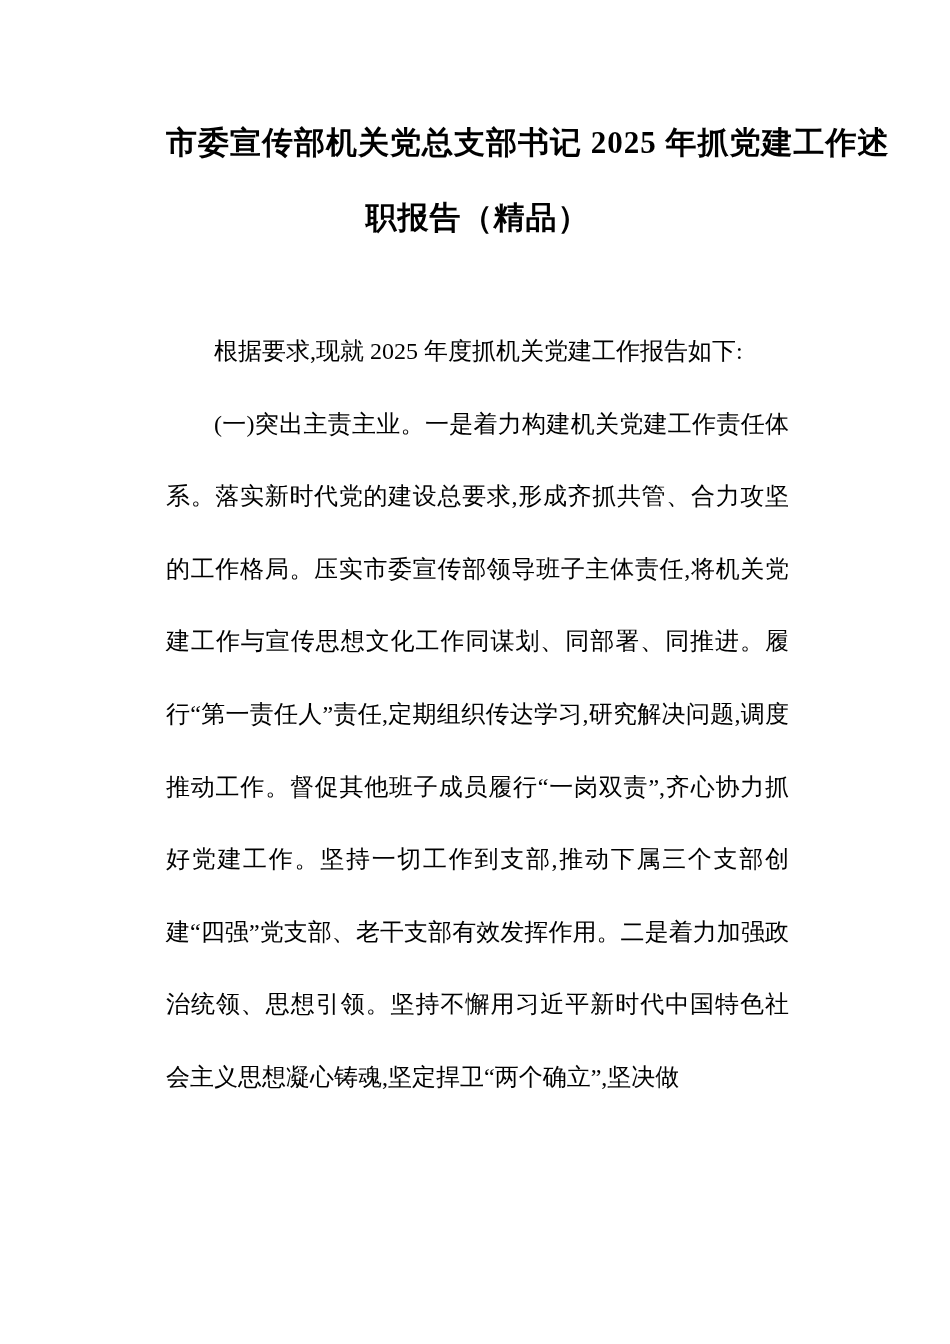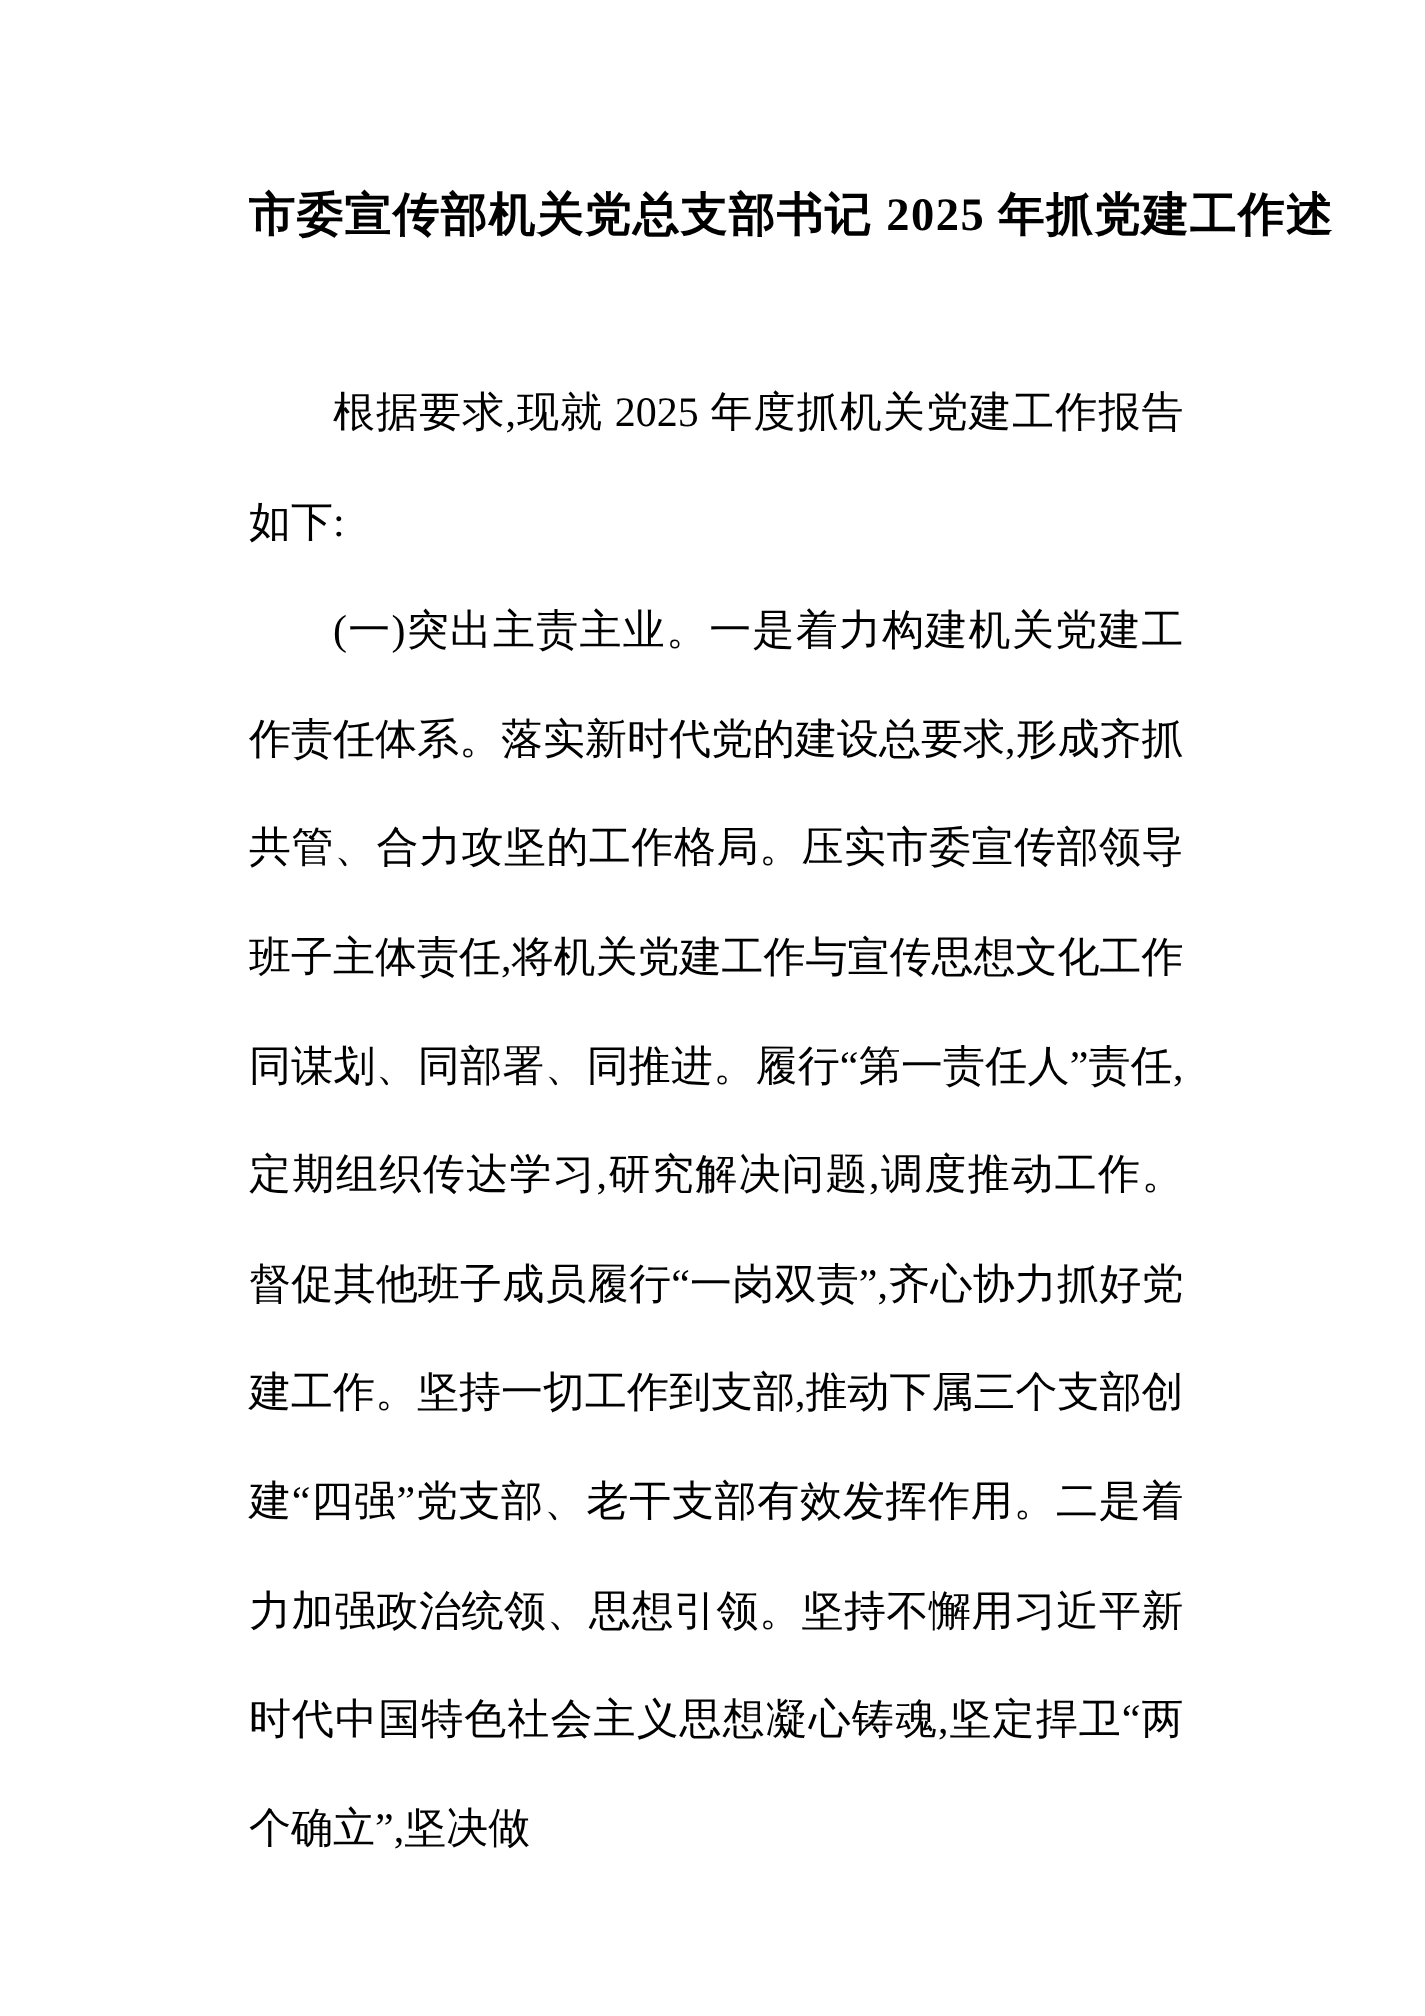--- a/index.html
+++ b/index.html
@@ -27,37 +27,38 @@
     text-align: center;
     letter-spacing: 1px;
     color: #000000;
   }
   .doc-title .title-line {
     display: block;
     white-space: nowrap;
   }
   .doc-body {
     margin-top: 60px;
-    font-size: 28px;
+    font-size: 24px;
     line-height: 72.6px;
     color: #000000;
   }
   .para {
     margin: 0;
     text-indent: 2em;
     text-align: justify;
     text-justify: inter-ideograph;
     word-break: break-all;
   }
 </style>
 </head>
 <body>
 
 <div class="page">
   <h1 class="doc-title">
     <span class="title-line">市委宣传部机关党总支部书记 2025 年抓党建工作述</span>
+    <span class="title-line">职报告（精品）</span>
   </h1>
 
   <div class="doc-body">
     <p class="para">根据要求,现就 2025 年度抓机关党建工作报告如下:</p>
     <p class="para">(一)突出主责主业。一是着力构建机关党建工作责任体系。落实新时代党的建设总要求,形成齐抓共管、合力攻坚的工作格局。压实市委宣传部领导班子主体责任,将机关党建工作与宣传思想文化工作同谋划、同部署、同推进。履行“第一责任人”责任,定期组织传达学习,研究解决问题,调度推动工作。督促其他班子成员履行“一岗双责”,齐心协力抓好党建工作。坚持一切工作到支部,推动下属三个支部创建“四强”党支部、老干支部有效发挥作用。二是着力加强政治统领、思想引领。坚持不懈用习近平新时代中国特色社会主义思想凝心铸魂,坚定捍卫“两个确立”,坚决做</p>
   </div>
 </div>
 
 </body></html>

